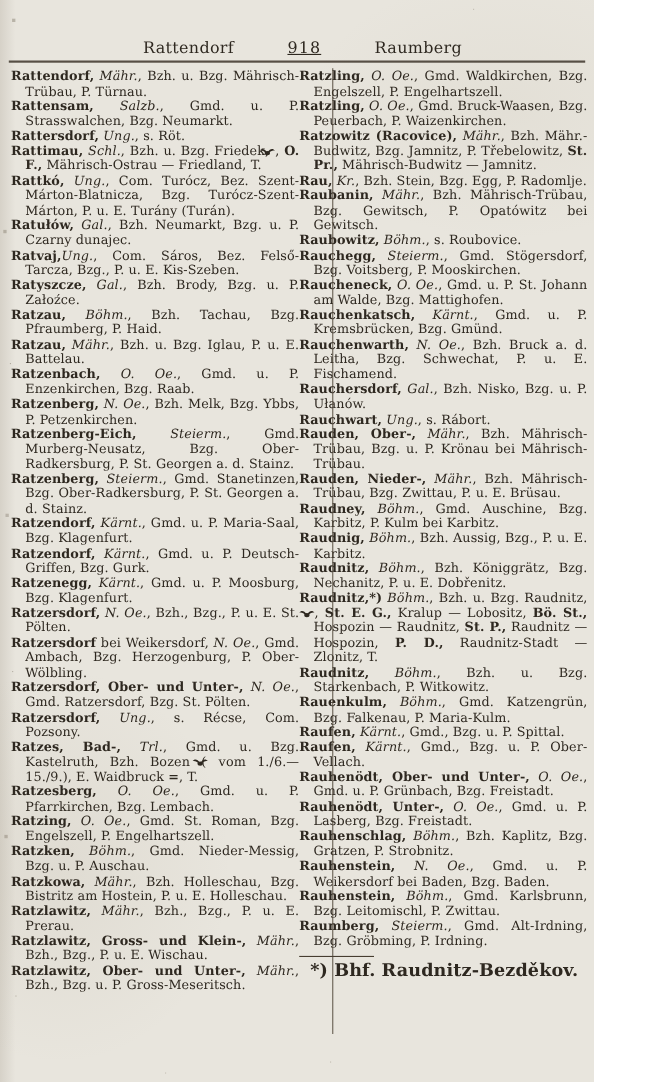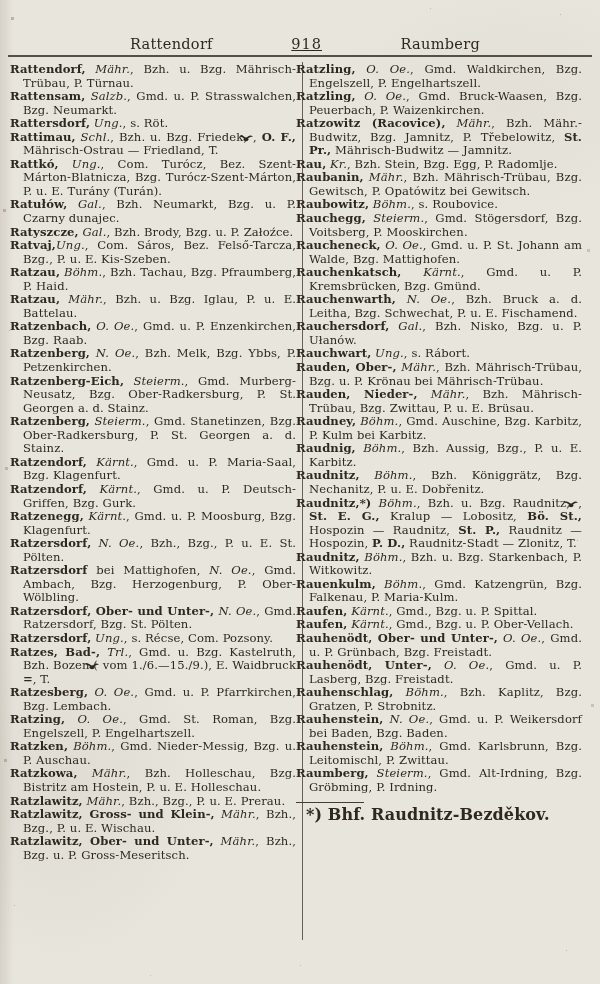--- a/index.html
+++ b/index.html
@@ -1,18 +1,18 @@
 <!DOCTYPE html>
 <html><head>
 <meta charset="utf-8">
 <style>
   html,body{margin:0;padding:0;}
   .page{
     position:relative;
-    width:600px;height:984px;
+    width:540px;height:984px;
     background:
       radial-gradient(ellipse 300px 200px at 85% 10%, rgba(180,170,150,.10), transparent 60%),
       radial-gradient(ellipse 260px 300px at 10% 80%, rgba(160,150,130,.12), transparent 60%),
       linear-gradient(90deg, rgba(120,108,90,.16), rgba(120,108,90,0) 14px),
       #e8e5dd;
     font-family:"DejaVu Serif", serif;
     color:#2e2820;
     overflow:hidden;
     box-sizing:border-box;
   }
@@ -126,33 +126,33 @@
         <div class="entry"><span class="b">Rattendorf,</span><span class="i"> Mähr.</span><span class="r">, Bzh. u. Bzg. Mährisch-Trübau, P. Türnau.</span></div>
         <div class="entry"><span class="b">Rattensam,</span><span class="i"> Salzb.</span><span class="r">, Gmd. u. P. Strasswalchen, Bzg. Neumarkt.</span></div>
         <div class="entry"><span class="b">Rattersdorf,</span><span class="i"> Ung.</span><span class="r">, s. Röt.</span></div>
         <div class="entry"><span class="b">Rattimau,</span><span class="i"> Schl.</span><span class="r">, Bzh. u. Bzg. Friedek, </span><span class="rail-icon"><svg width="14" height="8" viewBox="0 0 30 15">
               <path d="M14 8 C10 1 4 0 0 5 C5 4 9 6 12 10 Z" fill="#2e2820"></path>
               <path d="M16 8 C20 1 26 0 30 5 C25 4 21 6 18 10 Z" fill="#2e2820"></path>
               <ellipse cx="15" cy="10" rx="5.2" ry="4.3" fill="#2e2820"></ellipse>
             </svg></span><span class="r">, </span><span class="b">O. F.,</span><span class="r"> Mährisch-Ostrau — Friedland, T.</span></div>
         <div class="entry"><span class="b">Rattkó,</span><span class="i"> Ung.</span><span class="r">, Com. Turócz, Bez. Szent-Márton-Blatnicza, Bzg. Turócz-Szent-Márton, P. u. E. Turány (Turán).</span></div>
         <div class="entry"><span class="b">Ratułów,</span><span class="i"> Gal.</span><span class="r">, Bzh. Neumarkt, Bzg. u. P. Czarny dunajec.</span></div>
+        <div class="entry"><span class="b">Ratvaj,</span><span class="i">Ung.</span><span class="r">, Com. Sáros, Bez. Felső-Tarcza, Bzg., P. u. E. Kis-Szeben.</span></div>
         <div class="entry"><span class="b">Ratyszcze,</span><span class="i"> Gal.</span><span class="r">, Bzh. Brody, Bzg. u. P. Załoźce.</span></div>
-        <div class="entry"><span class="b">Ratvaj,</span><span class="i">Ung.</span><span class="r">, Com. Sáros, Bez. Felső-Tarcza, Bzg., P. u. E. Kis-Szeben.</span></div>
         <div class="entry"><span class="b">Ratzau,</span><span class="i"> Böhm.</span><span class="r">, Bzh. Tachau, Bzg. Pfraumberg, P. Haid.</span></div>
         <div class="entry"><span class="b">Ratzau,</span><span class="i"> Mähr.</span><span class="r">, Bzh. u. Bzg. Iglau, P. u. E. Battelau.</span></div>
         <div class="entry"><span class="b">Ratzenbach,</span><span class="i"> O. Oe.</span><span class="r">, Gmd. u. P. Enzenkirchen, Bzg. Raab.</span></div>
         <div class="entry"><span class="b">Ratzenberg,</span><span class="i"> N. Oe.</span><span class="r">, Bzh. Melk, Bzg. Ybbs, P. Petzenkirchen.</span></div>
         <div class="entry"><span class="b">Ratzenberg-Eich,</span><span class="i"> Steierm.</span><span class="r">, Gmd. Murberg-Neusatz, Bzg. Ober-Radkersburg, P. St. Georgen a. d. Stainz.</span></div>
         <div class="entry"><span class="b">Ratzenberg,</span><span class="i"> Steierm.</span><span class="r">, Gmd. Stanetinzen, Bzg. Ober-Radkersburg, P. St. Georgen a. d. Stainz.</span></div>
         <div class="entry"><span class="b">Ratzendorf,</span><span class="i"> Kärnt.</span><span class="r">, Gmd. u. P. Maria-Saal, Bzg. Klagenfurt.</span></div>
         <div class="entry"><span class="b">Ratzendorf,</span><span class="i"> Kärnt.</span><span class="r">, Gmd. u. P. Deutsch-Griffen, Bzg. Gurk.</span></div>
         <div class="entry"><span class="b">Ratzenegg,</span><span class="i"> Kärnt.</span><span class="r">, Gmd. u. P. Moosburg, Bzg. Klagenfurt.</span></div>
         <div class="entry"><span class="b">Ratzersdorf,</span><span class="i"> N. Oe.</span><span class="r">, Bzh., Bzg., P. u. E. St. Pölten.</span></div>
-        <div class="entry"><span class="b">Ratzersdorf</span><span class="r"> bei Mattighofen, </span><span class="i">N. Oe.</span><span class="r">, Gmd. Ambach, Bzg. Herzogenburg, P. Ober-Wölbling.</span></div>
+        <div class="entry"><span class="b">Ratzersdorf</span><span class="r"> bei Weikersdorf, </span><span class="i">N. Oe.</span><span class="r">, Gmd. Ambach, Bzg. Herzogenburg, P. Ober-Wölbling.</span></div>
         <div class="entry"><span class="b">Ratzersdorf, Ober- und Unter-,</span><span class="i"> N. Oe.</span><span class="r">, Gmd. Ratzersdorf, Bzg. St. Pölten.</span></div>
         <div class="entry"><span class="b">Ratzersdorf,</span><span class="i"> Ung.</span><span class="r">, s. Récse, Com. Pozsony.</span></div>
         <div class="entry"><span class="b">Ratzes, Bad-,</span><span class="i"> Trl.</span><span class="r">, Gmd. u. Bzg. Kastelruth, Bzh. Bozen (</span><span class="rail-icon"><svg width="14" height="8" viewBox="0 0 30 15">
               <path d="M14 8 C10 1 4 0 0 5 C5 4 9 6 12 10 Z" fill="#2e2820"></path>
               <path d="M16 8 C20 1 26 0 30 5 C25 4 21 6 18 10 Z" fill="#2e2820"></path>
               <ellipse cx="15" cy="10" rx="5.2" ry="4.3" fill="#2e2820"></ellipse>
             </svg></span><span class="r"> vom 1./6.—15./9.), E. Waidbruck </span><span class="eq">=</span><span class="r">, T.</span></div>
         <div class="entry"><span class="b">Ratzesberg,</span><span class="i"> O. Oe.</span><span class="r">, Gmd. u. P. Pfarrkirchen, Bzg. Lembach.</span></div>
         <div class="entry"><span class="b">Ratzing,</span><span class="i"> O. Oe.</span><span class="r">, Gmd. St. Roman, Bzg. Engelszell, P. Engelhartszell.</span></div>
         <div class="entry"><span class="b">Ratzken,</span><span class="i"> Böhm.</span><span class="r">, Gmd. Nieder-Messig, Bzg. u. P. Auschau.</span></div>

